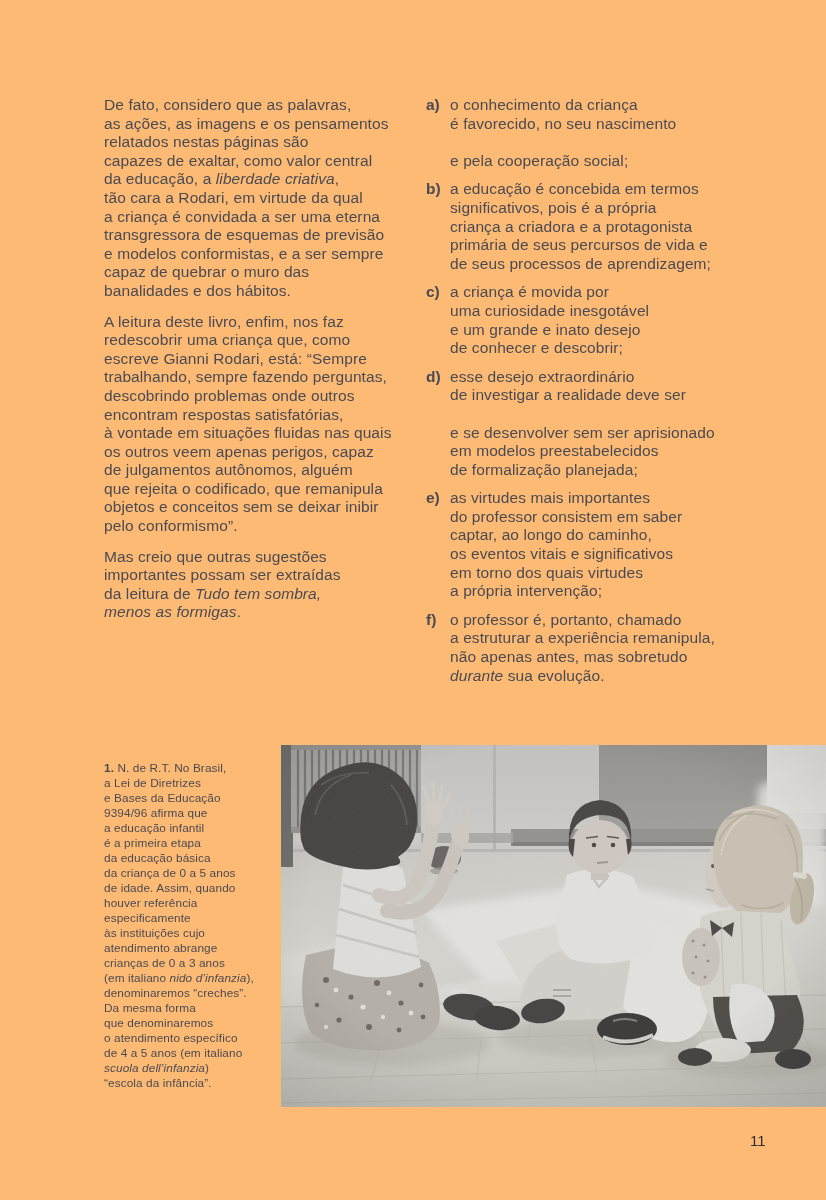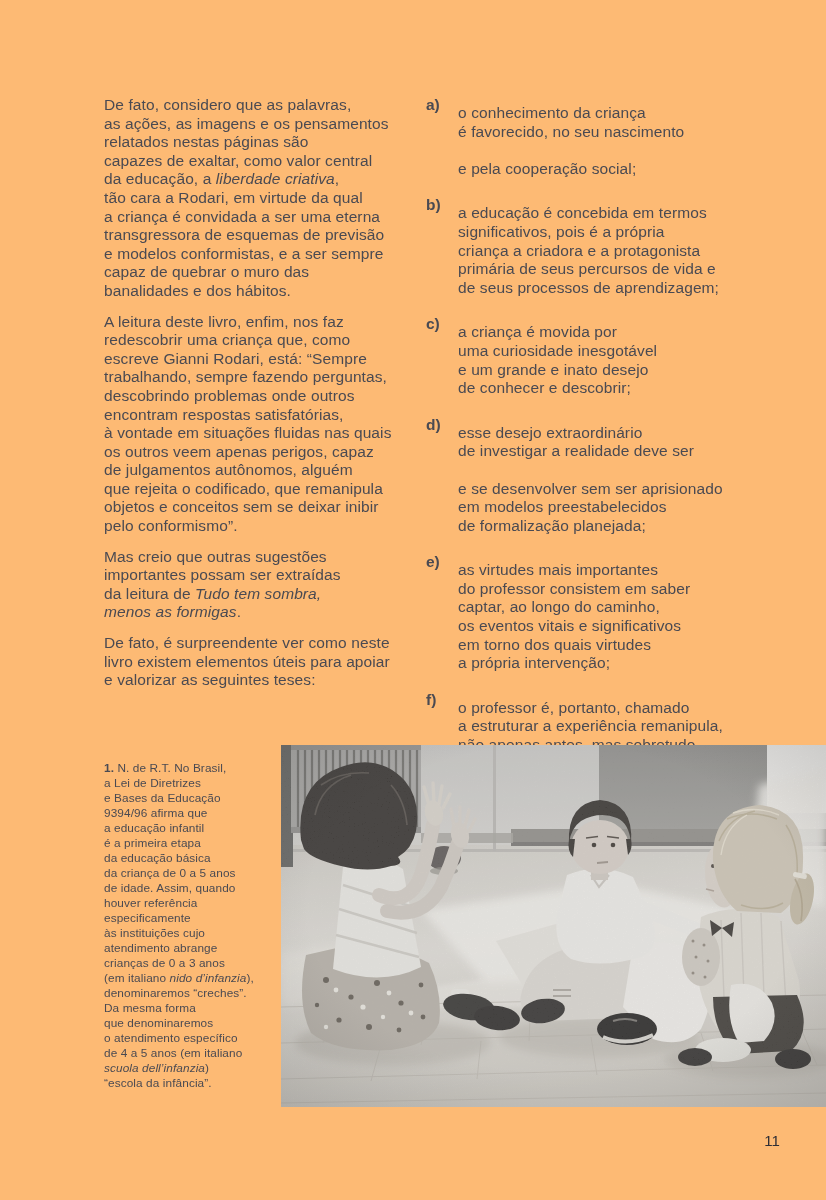--- a/index.html
+++ b/index.html
@@ -20,54 +20,53 @@
     line-height: 18.6px;
     letter-spacing: 0.1px;
   }
   .thesis-item { display: flex; margin: 0 0 10px 0; }
   .thesis-marker {
     flex: none; width: 24px;
     font-weight: 700;
     font-size: 15.5px; line-height: 18.6px;
   }
   .thesis-text {
-    margin: 8px;
+    margin: 0;
     font-size: 15.5px; line-height: 18.6px;
     letter-spacing: 0.1px;
   }
   .footnote {
     position: absolute; left: 104px; top: 761px; width: 186px;
     font-size: 11.8px; line-height: 15px;
     letter-spacing: 0.1px;
   }
   .footnote strong { font-weight: 700; }
   .photo-figure {
     position: absolute; left: 281px; top: 745px;
     width: 545px; height: 362px; margin: 0;
   }
   .photo-figure svg { display: block; }
   .page-number {
     position: absolute; left: 750px; top: 1131px; width: 44px;
-    text-align: center;
+    text-align: left;
     font-size: 15px; line-height: 20px;
     color: #2e2e35;
   }
   em { font-style: italic; }
   strong { font-weight: 700; }
 </style>
 </head>
 <body>
 
 <div class="page">
 
   <section class="col-left">
     <p class="body-par"><span>De fato, considero que as palavras,</span><br><span>as ações, as imagens e os pensamentos</span><br><span>relatados nestas páginas são</span><br><span>capazes de exaltar, como valor central</span><br><span>da educação, a </span><em>liberdade criativa</em><span>,</span><br><span>tão cara a Rodari, em virtude da qual</span><br><span>a criança é convidada a ser uma eterna</span><br><span>transgressora de esquemas de previsão</span><br><span>e modelos conformistas, e a ser sempre</span><br><span>capaz de quebrar o muro das</span><br><span>banalidades e dos hábitos.</span></p>
     <p class="body-par"><span>A leitura deste livro, enfim, nos faz</span><br><span>redescobrir uma criança que, como</span><br><span>escreve Gianni Rodari, está: “Sempre</span><br><span>trabalhando, sempre fazendo perguntas,</span><br><span>descobrindo problemas onde outros</span><br><span>encontram respostas satisfatórias,</span><br><span>à vontade em situações fluidas nas quais</span><br><span>os outros veem apenas perigos, capaz</span><br><span>de julgamentos autônomos, alguém</span><br><span>que rejeita o codificado, que remanipula</span><br><span>objetos e conceitos sem se deixar inibir</span><br><span>pelo conformismo”.</span></p>
     <p class="body-par"><span>Mas creio que outras sugestões</span><br><span>importantes possam ser extraídas</span><br><span>da leitura de </span><em>Tudo tem sombra,</em><br><em>menos as formigas</em><span>.</span></p>
-    <p class="body-par"><span>De fato, é surpreendente ver como neste</span><br><span>livro existem elementos úteis para apoiar</span><br><span>e valorizar as seguintes teses:</span></p>
   </section>
 
   <section class="col-right">
     <div class="thesis-item">
       <span class="thesis-marker">a)</span>
       <p class="thesis-text"><span>o conhecimento da criança</span><br><span>é favorecido, no seu nascimento</span><br><br><span>e pela cooperação social;</span></p>
     </div>
     <div class="thesis-item">
       <span class="thesis-marker">b)</span>
       <p class="thesis-text"><span>a educação é concebida em termos</span><br><span>significativos, pois é a própria</span><br><span>criança a criadora e a protagonista</span><br><span>primária de seus percursos de vida e</span><br><span>de seus processos de aprendizagem;</span></p>

